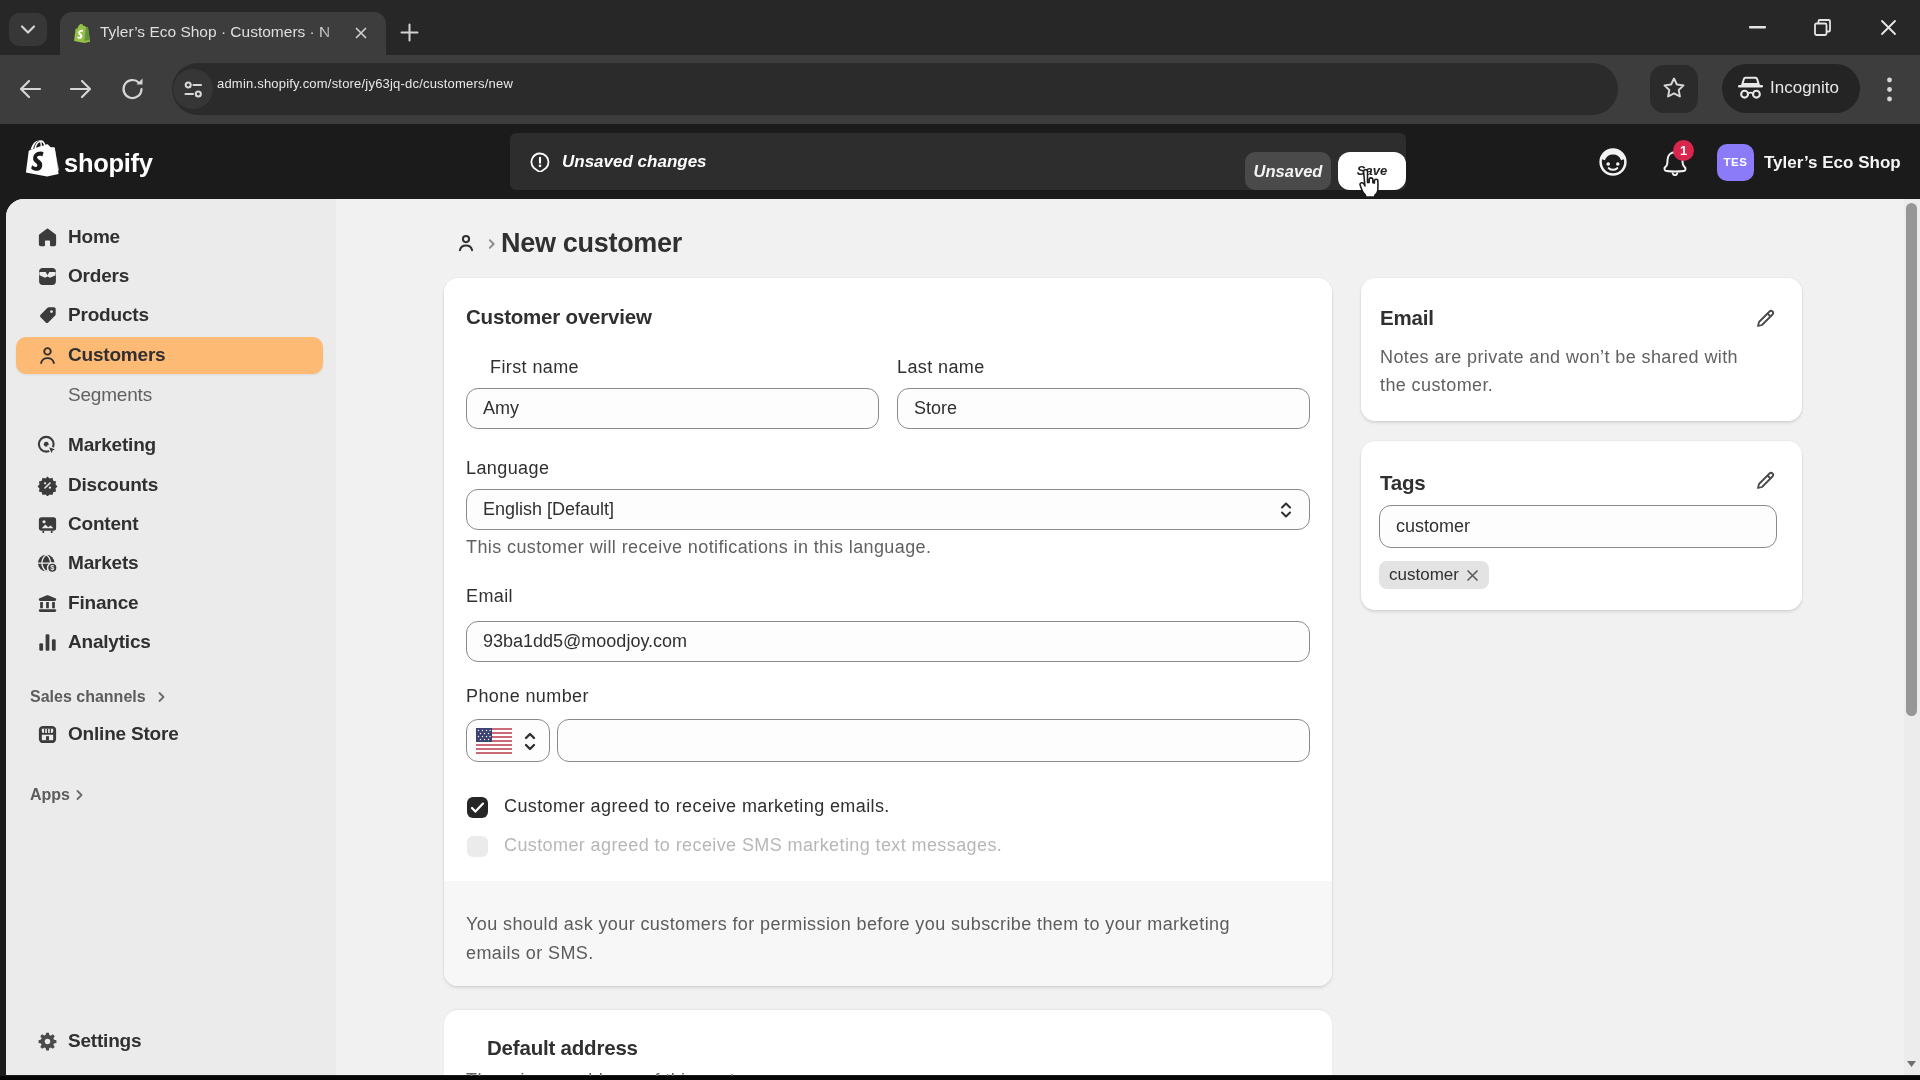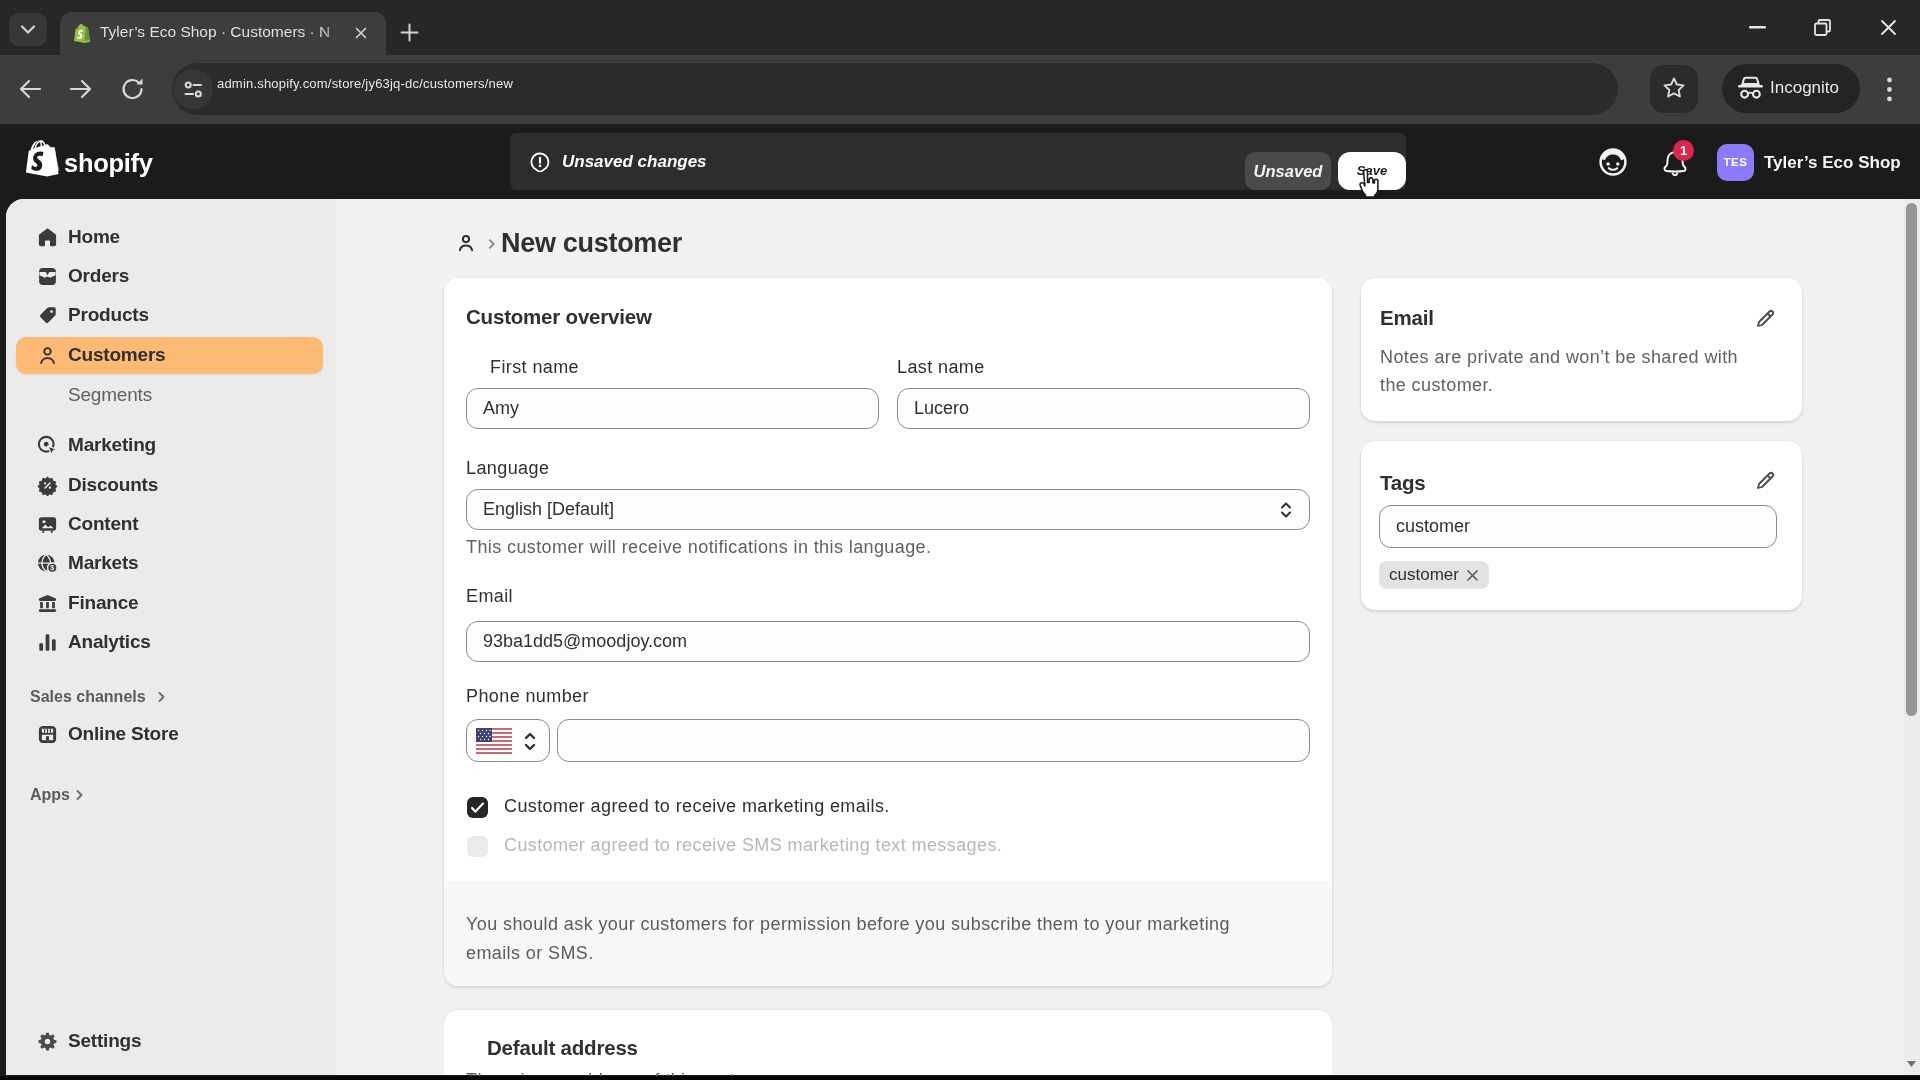--- a/index.html
+++ b/index.html
@@ -284,21 +284,21 @@
   <div style="position:absolute; left:0; top:603px; width:888px; height:105px; background:#f7f7f7; border-radius:0 0 14px 14px;"></div>
 </div>
 <div class="ctitle" style="left:466px; top:305px;">Customer overview</div>
 
 <div class="label" style="left:466px; top:357px;margin-left:24px;">First name</div>
 <div class="label" style="left:897px; top:357px;">Last name</div>
 <div class="input" style="left:466px; top:388px; width:413px; height:41px;">
     <span>Amy</span>
   </div>
 <div class="input" style="left:897px; top:388px; width:413px; height:41px;">
-    <span>Lucero</span>
+    <span>Store</span>
   </div>
 
 <div class="label" style="left:466px; top:458px;">Language</div>
 <div class="input" style="left:466px; top:489px; width:844px; height:41px;">
     <span>English [Default]</span>
   <svg style="position:absolute; right:15px; top:11px;" width="16" height="18" viewBox="0 0 16 18" fill="none" stroke="#303030" stroke-width="2" stroke-linecap="round" stroke-linejoin="round">
       <path d="M4 6.5 8 2.5l4 4M4 11.5l4 4 4-4"></path>
     </svg>
 </div>
 <div class="label grey" style="left:466px; top:537px; font-size:18px;">This customer will receive notifications in this language.</div>

